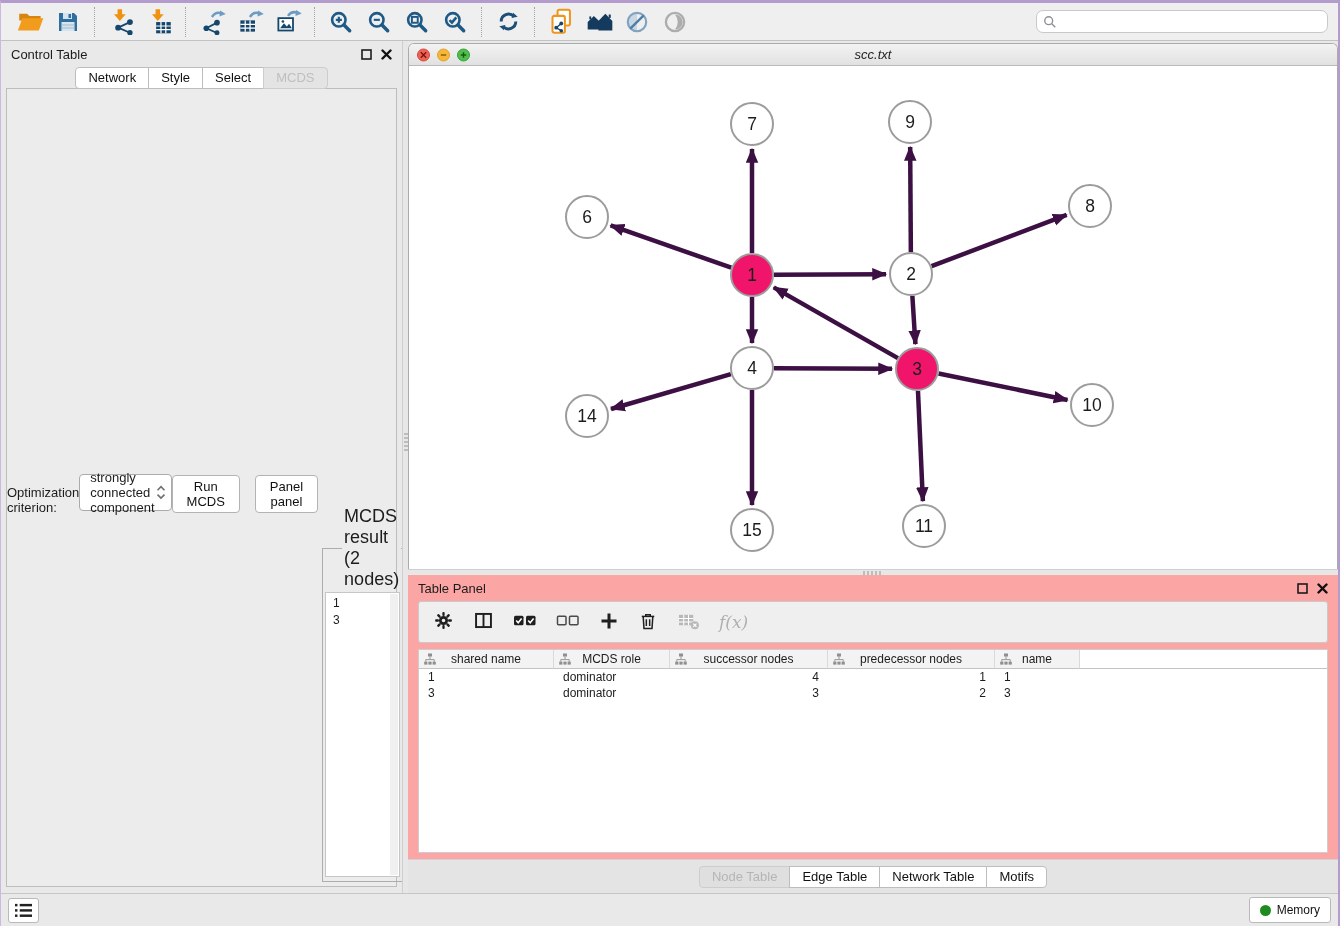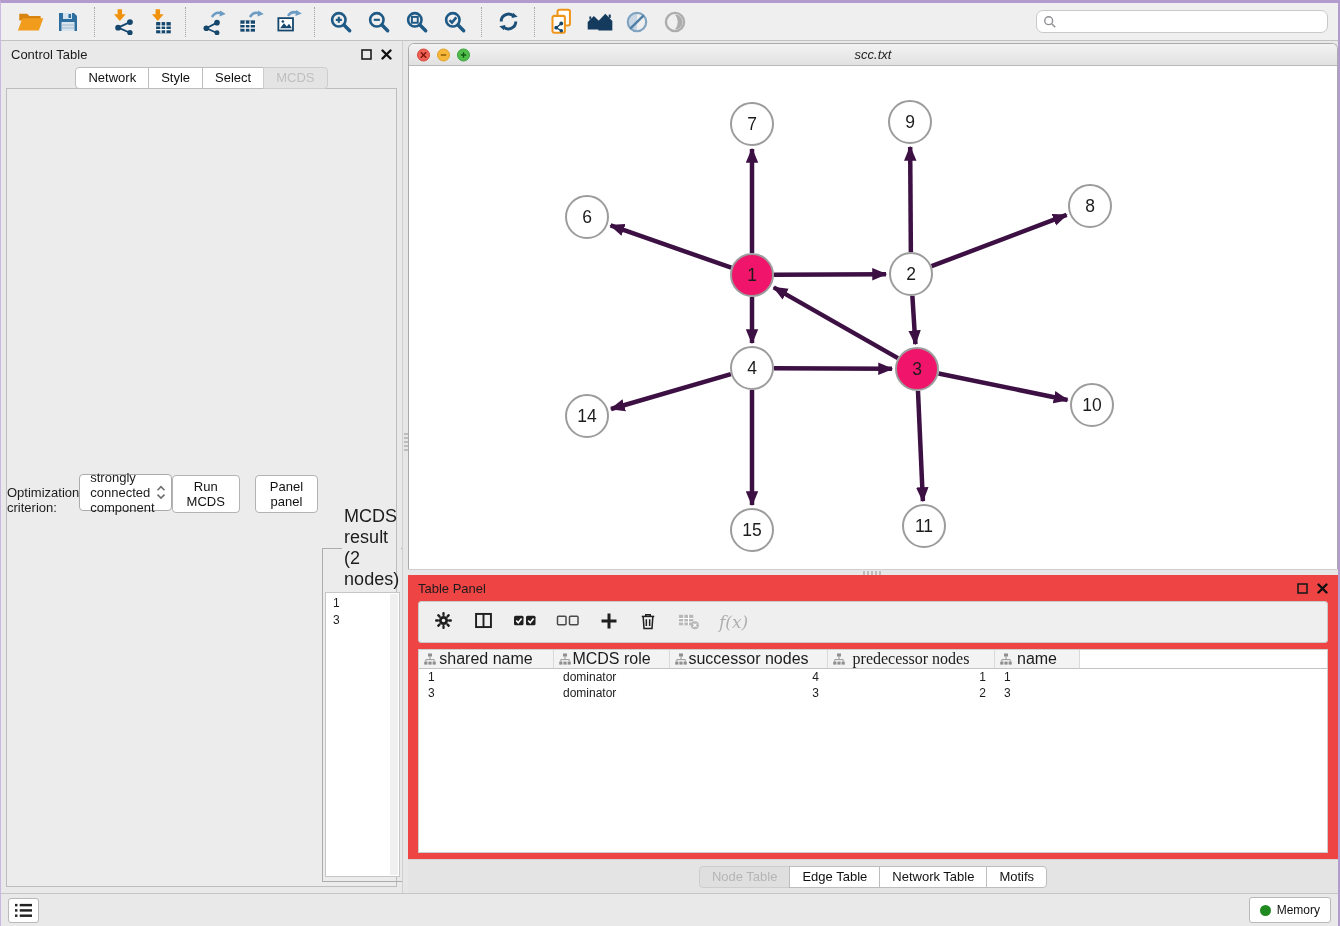--- a/index.html
+++ b/index.html
@@ -66,27 +66,27 @@
     border-radius:6px 6px 0 0; overflow:hidden; display:flex; flex-direction:column; background:#FFF; }
   .net-titlebar { height:22px; flex:0 0 auto; background:linear-gradient(#F3F3F3,#E1E1E1); border-bottom:1px solid #B9B9B9;
     position:relative; display:flex; align-items:center; justify-content:center; font-size:13px; color:#222;font-style:italic; }
   .net-lights { position:absolute; left:8px; top:50%; transform:translateY(-50%); display:flex; gap:7px; }
   .nlight { width:13px; height:13px; border-radius:50%; display:flex; align-items:center; justify-content:center; }
   .nlight.red { background:#EE6156; border:1px solid #D6473B; color:#7D1408; }
   .nlight.yellow { background:#F6B63A; border:1px solid #DFA32C; color:#895F03; }
   .nlight.green { background:#52BC4C; border:1px solid #35A238; color:#0E5D10; }
   .net-canvas { flex:1; background:#FFF; position:relative; overflow:hidden; }
   
-  .table-panel { flex:1; background:#ef4444; display:flex; flex-direction:column; min-height:0; }
+  .table-panel { flex:1; background:#fca5a5; display:flex; flex-direction:column; min-height:0; }
   .tp-toolbar { margin:0 10px; height:42px; flex:0 0 auto; background:#EFEFEF; border:1px solid #C9C9C9; border-radius:3px;
     display:flex; align-items:center; gap:19px; padding-left:14px; }
   .fx { font-family:"DejaVu Serif","Liberation Serif",serif; font-style:italic; font-size:17px; color:#AFAFAF; }
   .tp-table { margin:6px 10px 0; flex:1; background:#FFF; border:1px solid #CDCDCD; overflow:hidden;
     display:flex; flex-direction:column; min-height:0; }
-  .thead { display:flex; height:19px; flex:0 0 auto; font-size:16px; }
+  .thead { display:flex; height:19px; flex:0 0 auto; font-size:12px; }
   .th { background:#F3F3F3; border-right:1px solid #D9D9D9; border-bottom:1px solid #C4C4C4;
     position:relative; display:flex; align-items:center; justify-content:center; flex:0 0 auto; }
   .th svg { position:absolute; left:5px; top:3px; }
   .th-fill { flex:1; border-bottom:1px solid #C4C4C4; background:#FFFFFF; }
   .trow { display:flex; height:16px; flex:0 0 auto; font-size:12px; align-items:center; }
   .td { flex:0 0 auto; padding:0 9px; overflow:hidden; }
   .tp-tabs { height:34px; flex:0 0 auto; margin-top:6px; background:#E4E4E4; border-top:1px solid #D2D2D2;
     display:flex; align-items:center; justify-content:center; }
   .tp-tabs .tab.selected { background:#DFDFDF; color:#B5B5B5; }
   
@@ -505,21 +505,21 @@
                   <path d="M6 3.3v3M1.8 8.6V6.6h8.4v2" stroke="#8F8F8F" stroke-width="0.9" fill="none"></path>
                   <g fill="#8F8F8F">
                     <rect x="4" y="0.5" width="4" height="3"></rect>
                     <rect x="0.2" y="8.6" width="3.2" height="3"></rect>
                     <rect x="4.4" y="8.6" width="3.2" height="3"></rect>
                     <rect x="8.6" y="8.6" width="3.2" height="3"></rect>
                   </g>
                 </svg>
                 <span>successor nodes</span>
               </div>
-              <div class="th" style="width: 167px; font-family: Liberation Serif, serif;">
+              <div class="th" style="width: 167px;">
                 <svg width="12" height="12" viewBox="0 0 12 12">
                   <path d="M6 3.3v3M1.8 8.6V6.6h8.4v2" stroke="#8F8F8F" stroke-width="0.9" fill="none"></path>
                   <g fill="#8F8F8F">
                     <rect x="4" y="0.5" width="4" height="3"></rect>
                     <rect x="0.2" y="8.6" width="3.2" height="3"></rect>
                     <rect x="4.4" y="8.6" width="3.2" height="3"></rect>
                     <rect x="8.6" y="8.6" width="3.2" height="3"></rect>
                   </g>
                 </svg>
                 <span>predecessor nodes</span>

